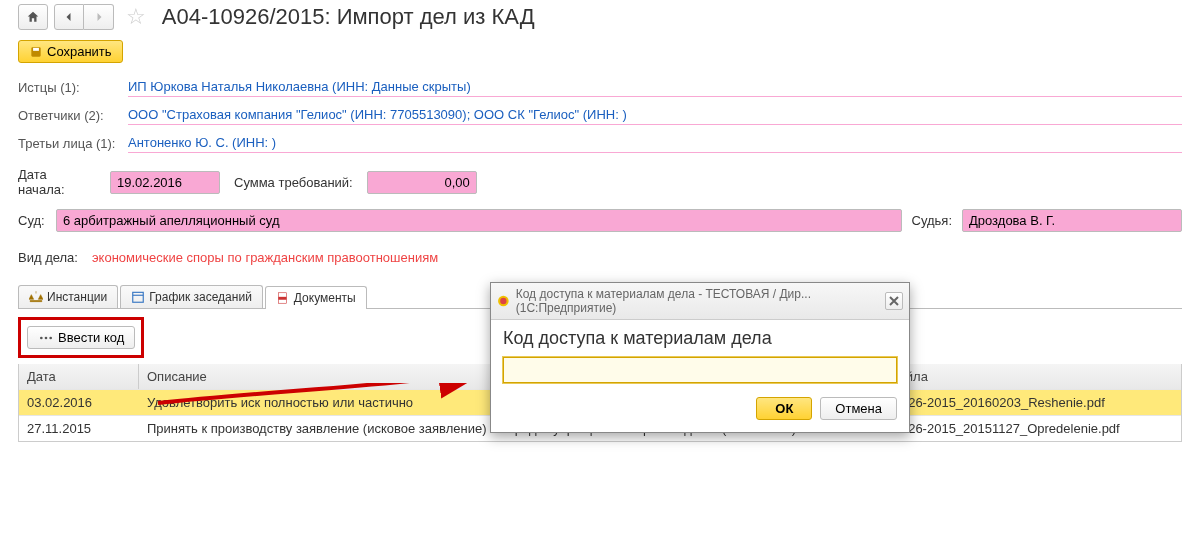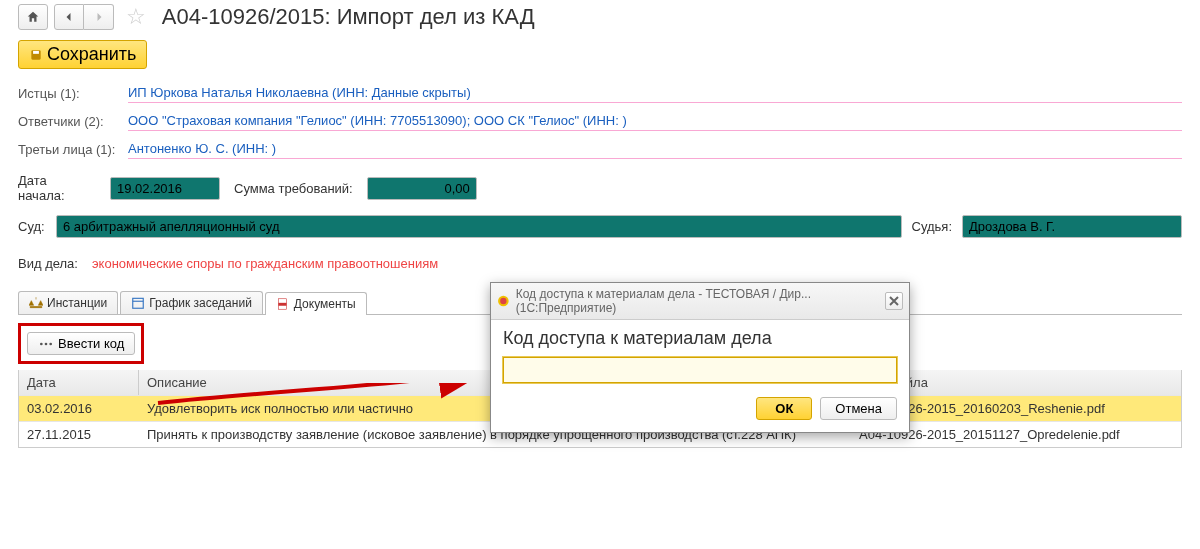--- a/index.html
+++ b/index.html
@@ -35,34 +35,34 @@
   .nav-group .nav-btn:first-child { border-radius: 3px 0 0 3px; }
   .nav-group .nav-btn:last-child { border-radius: 0 3px 3px 0; border-left:none;}
   .star { color:#ccc; font-size:22px; padding:0 6px; cursor:pointer; }
   .title { font-size: 22px; color:#333; margin-left:4px;}
   .save-btn {
     margin: 4px 0 10px 18px;
     background: linear-gradient(#ffe680,#ffd233);
     border:1px solid #d4a400;
     border-radius:3px;
     padding:3px 10px;
-    font-size:18px;
+    font-size:13px;
     cursor:pointer;
     display:inline-flex; align-items:center; gap:4px;
   }
   .form-row { display:flex; align-items:center; padding:4px 18px; gap:10px;}
   .label { color:#555; width: 100px; }
   .label-wide { width: 78px; }
   .link-val { color:#1a5fbf; text-decoration:underline dotted transparent; cursor:pointer; flex:1; border-bottom:1px solid #f9a8d4; padding:2px 0;}
   .field {
     border:1px solid #bbb;
     border-radius:2px;
     padding:3px 6px;
     font-size:13px;
-    background:#0f766e;
+    background:#f9a8d4;
   }
   .row-dates { display:flex; align-items:center; gap:14px; padding:10px 18px 6px;}
   .row-court { display:flex; align-items:center; gap:10px; padding:6px 18px;}
   .case-type-row { display:flex; align-items:center; gap:14px; padding:12px 18px 4px;}
   .case-type-link { color:#ef4444; cursor:pointer; text-decoration:underline dotted transparent;}
   .tabs { display:flex; border-bottom:1px solid #bbb; margin:6px 18px 0;}
   .tab {
     border:1px solid #bbb; border-bottom:none;
     background:linear-gradient(#fafafa,#eee);
     padding:4px 10px; margin-right:2px;

